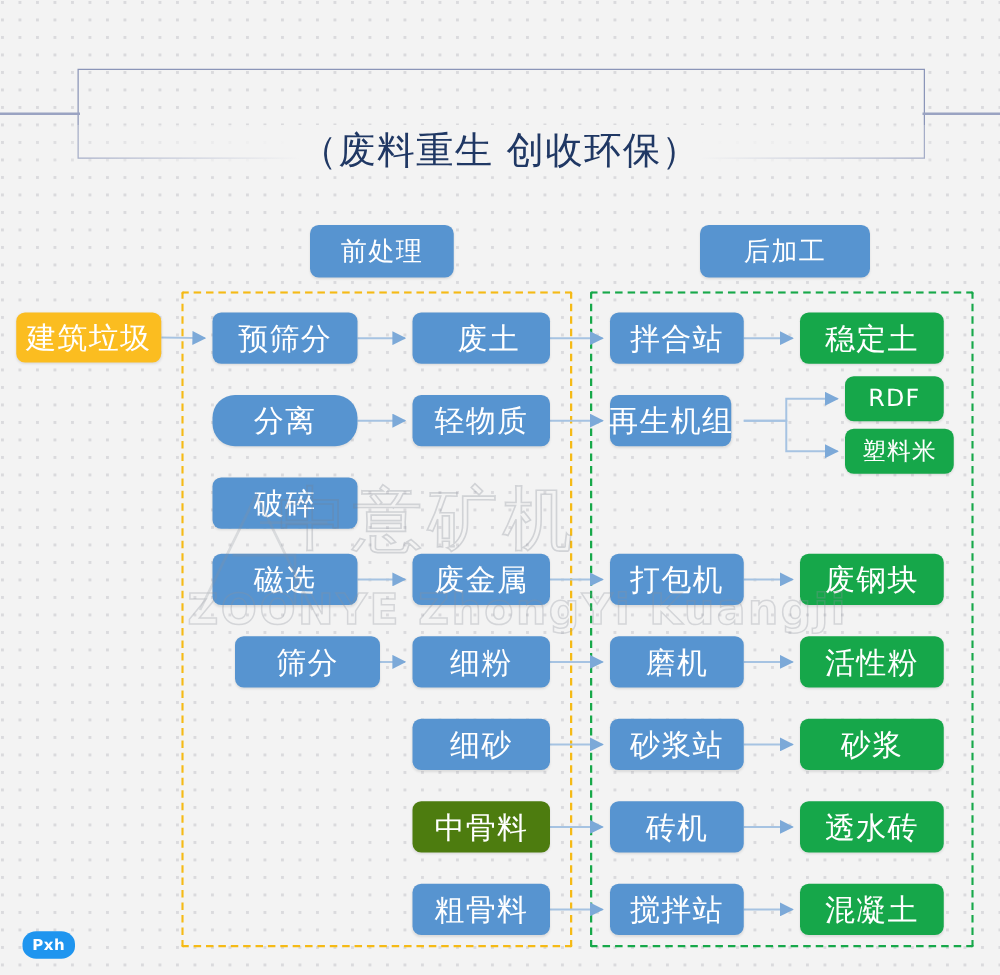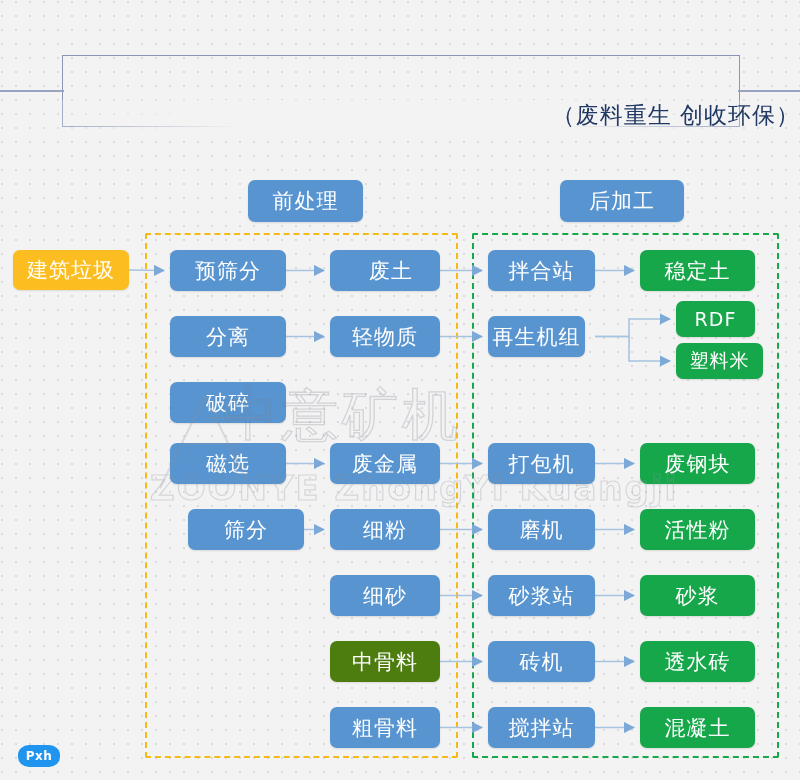--- a/index.html
+++ b/index.html
@@ -54,22 +54,22 @@
     font-weight: bold;
     letter-spacing: 2px;
     color: #203864;
     line-height: 1.15;
     white-space: nowrap;
   }
   .subtitle {
     position: absolute;
     left: 0; top: 100px;
     width: 800px;
-    text-align: right;
-    font-size: 23px;
+    text-align: center;
+    font-size: 30px;
     color: #203864;
     letter-spacing: 1px;
     white-space: nowrap;
     background: linear-gradient(to right,
         rgba(243,243,243,0) 0px, rgba(243,243,243,1) 240px,
         rgba(243,243,243,1) 560px, rgba(243,243,243,0) 800px);
   }
 
   
   #watermark {
@@ -140,21 +140,21 @@
   #links { position: absolute; left: 0; top: 0; width: 800px; height: 780px; }
 
   
   .node {
     position: absolute;
     display: flex;
     align-items: center;
     justify-content: center;
     border-radius: 7px;
     color: #ffffff;
-    font-size: 21px;
+    font-size: 24px;
     letter-spacing: 1px;
     white-space: nowrap;
     font-weight: normal;
   }
   .node.blue   { background: #5794d0; box-shadow: 0 1px 2px rgba(0,0,0,.10); }
   .node.orange { background: #fbbd20; box-shadow: 0 1px 2px rgba(0,0,0,.10); }
   .node.green  { background: #16a74a; box-shadow: 0 1px 2px rgba(0,0,0,.10); }
   .node.header-node { background: #5794d0; font-size: 21px; }
   .node.small { font-size: 19px; }
 </style>
@@ -199,23 +199,23 @@
       <path d="M 595 529.5 L 634 529.5" marker-end="url(#ah)"></path>
       <path d="M 595 595.5 L 634 595.5" marker-end="url(#ah)"></path>
       <path d="M 595 661.5 L 634 661.5" marker-end="url(#ah)"></path>
       <path d="M 595 727.5 L 634 727.5" marker-end="url(#ah)"></path>
     </g>
 </svg>
 
 <div id="nodes-layer">
     <div class="node orange" style="left: 13px; top: 250px; width: 116px; height: 40px; background: rgb(251, 189, 32);">建筑垃圾</div>
     <div class="node blue header-node" style="left: 248px; top: 180px; width: 115px; height: 42px; background: rgb(87, 148, 208);">前处理</div>
-    <div class="node blue header-node" style="left: 560px; top: 180px; width: 124px; height: 42px; background: rgb(87, 148, 208);">后加工</div>
+    <div class="node blue header-node" style="left: 560px; top: 180px; width: 136px; height: 42px; background: rgb(87, 148, 208);">后加工</div>
     <div class="node blue" style="left: 170px; top: 250px; width: 116px; height: 41px; background: rgb(87, 148, 208);">预筛分</div>
-    <div class="node blue" style="left: 170px; top: 316px; width: 116px; height: 41px; background: rgb(87, 148, 208);">分离</div>
+    <div class="node blue" style="left: 170px; top: 316px; width: 116px; height: 41px; background: rgb(87, 148, 208); border-radius: 18px;">分离</div>
     <div class="node blue" style="left: 170px; top: 382px; width: 116px; height: 41px; background: rgb(87, 148, 208);">破碎</div>
     <div class="node blue" style="left: 170px; top: 443px; width: 116px; height: 41px; background: rgb(87, 148, 208);">磁选</div>
     <div class="node blue" style="left: 170px; top: 509px; width: 116px; height: 41px; background: rgb(87, 148, 208); margin-left: 18px;">筛分</div>
     <div class="node blue" style="left: 330px; top: 250px; width: 110px; height: 41px; background: rgb(87, 148, 208); padding-left: 12px;">废土</div>
     <div class="node blue" style="left: 330px; top: 316px; width: 110px; height: 41px; background: rgb(87, 148, 208);">轻物质</div>
     <div class="node blue" style="left: 330px; top: 443px; width: 110px; height: 41px; background: rgb(87, 148, 208);">废金属</div>
     <div class="node blue" style="left: 330px; top: 509px; width: 110px; height: 41px; background: rgb(87, 148, 208);">细粉</div>
     <div class="node blue" style="left: 330px; top: 575px; width: 110px; height: 41px; background: rgb(87, 148, 208);">细砂</div>
     <div class="node blue" style="left: 330px; top: 641px; width: 110px; height: 41px; background: #4d7c0f;">中骨料</div>
     <div class="node blue" style="left: 330px; top: 707px; width: 110px; height: 41px; background: rgb(87, 148, 208);">粗骨料</div>

